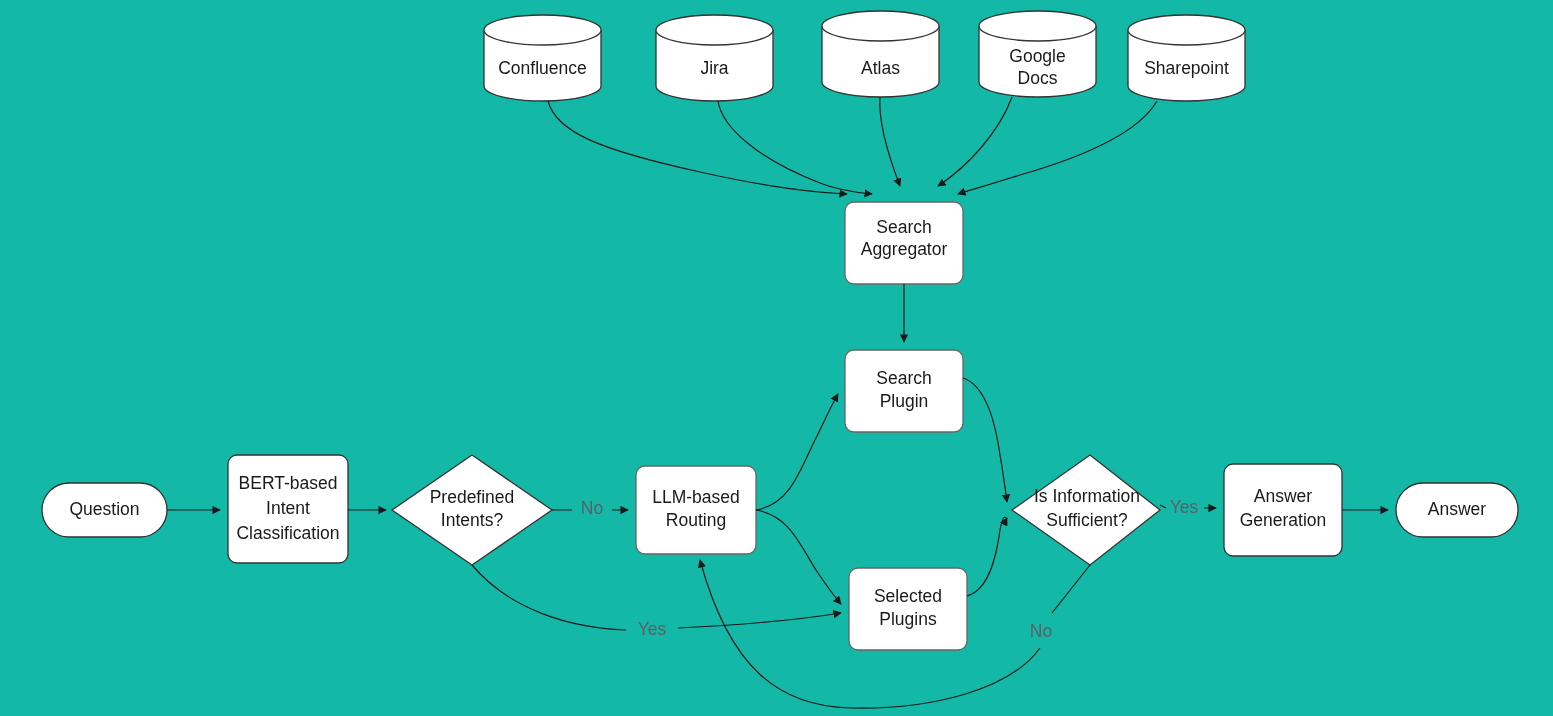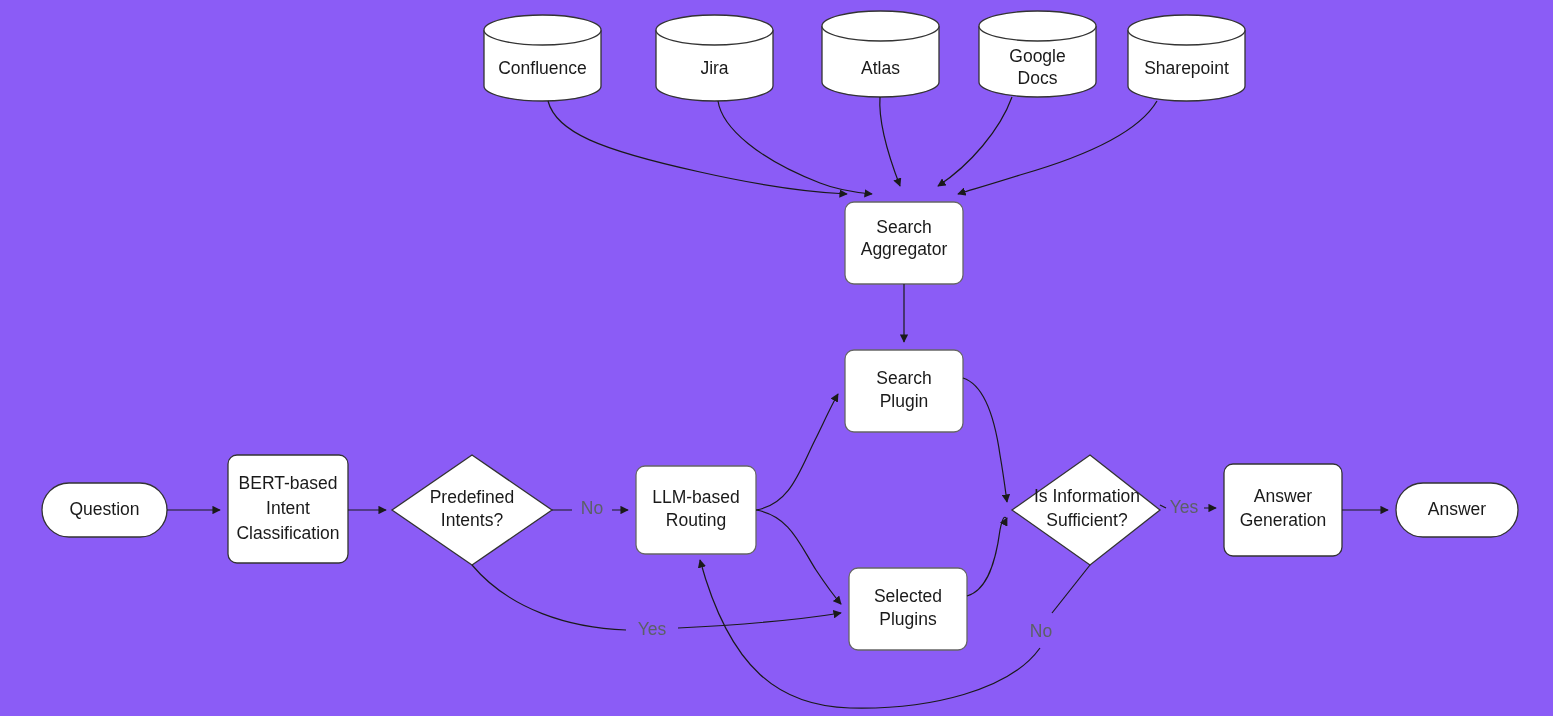--- a/index.html
+++ b/index.html
@@ -4,21 +4,21 @@
 <style>
   html, body {
     margin: 0;
     padding: 0;
     background: #eff1f4;
   }
   #canvas {
     position: relative;
     width: 1553px;
     height: 716px;
-    background: #8b5cf6;
+    background: #14b8a6;
     font-family: "Liberation Sans", sans-serif;
     overflow: hidden;
   }
   svg.flow {
     position: absolute;
     inset: 0;
     width: 1553px;
     height: 716px;
   }
   .shape-fill  { fill: #ffffff; }

